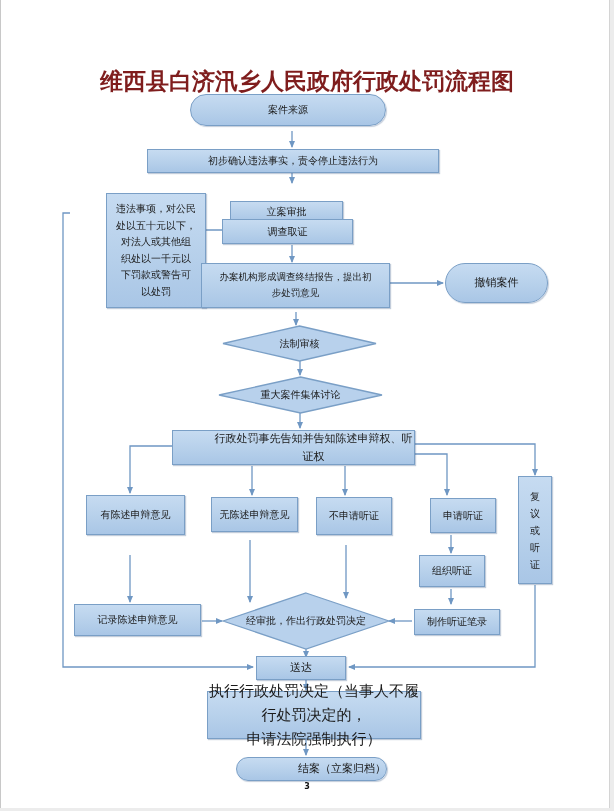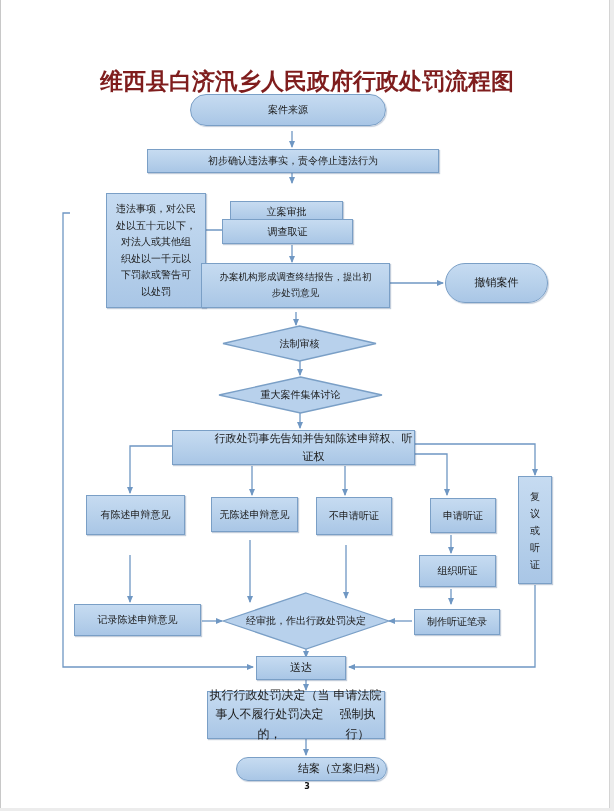--- a/index.html
+++ b/index.html
@@ -167,21 +167,21 @@
 </div>
 
 <div class="node" style="left:518px;top:476px;width:34px;height:108px;flex-direction:column;line-height:1.7;">
   <span class="t">复</span>
   <span class="t">议</span>
   <span class="t">或</span>
   <span class="t">听</span>
   <span class="t">证</span>
 </div>
 
-<div class="node" style="left:419px;top:555px;width:77px;height:32px;">
+<div class="node" style="left:419px;top:555px;width:66px;height:32px;">
   <span>组织听证</span>
 </div>
 
 <div class="node" style="left:74px;top:604px;width:127px;height:32px;">
   <span>记录陈述申辩意见</span>
 </div>
 
 <div class="diamond" style="left:222px;top:592px;width:168px;height:58px;">
   <svg width="168" height="58">
       <polygon points="84,1 167,29 84,57 1,29" fill="#b8d1ec" stroke="#7a9fc6" stroke-width="1.3"></polygon>
@@ -192,21 +192,21 @@
 </div>
 
 <div class="node" style="left:414px;top:609px;width:86px;height:26px;">
   <span>制作听证笔录</span>
 </div>
 
 <div class="node big" style="left:256px;top:656px;width:90px;height:24px;">
   <span>送达</span>
 </div>
 
-<div class="node" style="left:207px;top:691px;width:178px;height:48px;flex-direction:row;font-size:12px;">
+<div class="node" style="left:207px;top:691px;width:214px;height:48px;flex-direction:column;font-size:15px;">
   <span class="t">执行行政处罚决定（当事人不履行处罚决定的，</span>
   <span class="t">申请法院强制执行）</span>
 </div>
 
 <div class="node pill big" style="left:236px;top:757px;width:151px;height:24px;justify-content:flex-end;">
   <span>结案（立案归档）</span>
 </div>
 
 <div class="page-number">3</div>
 

